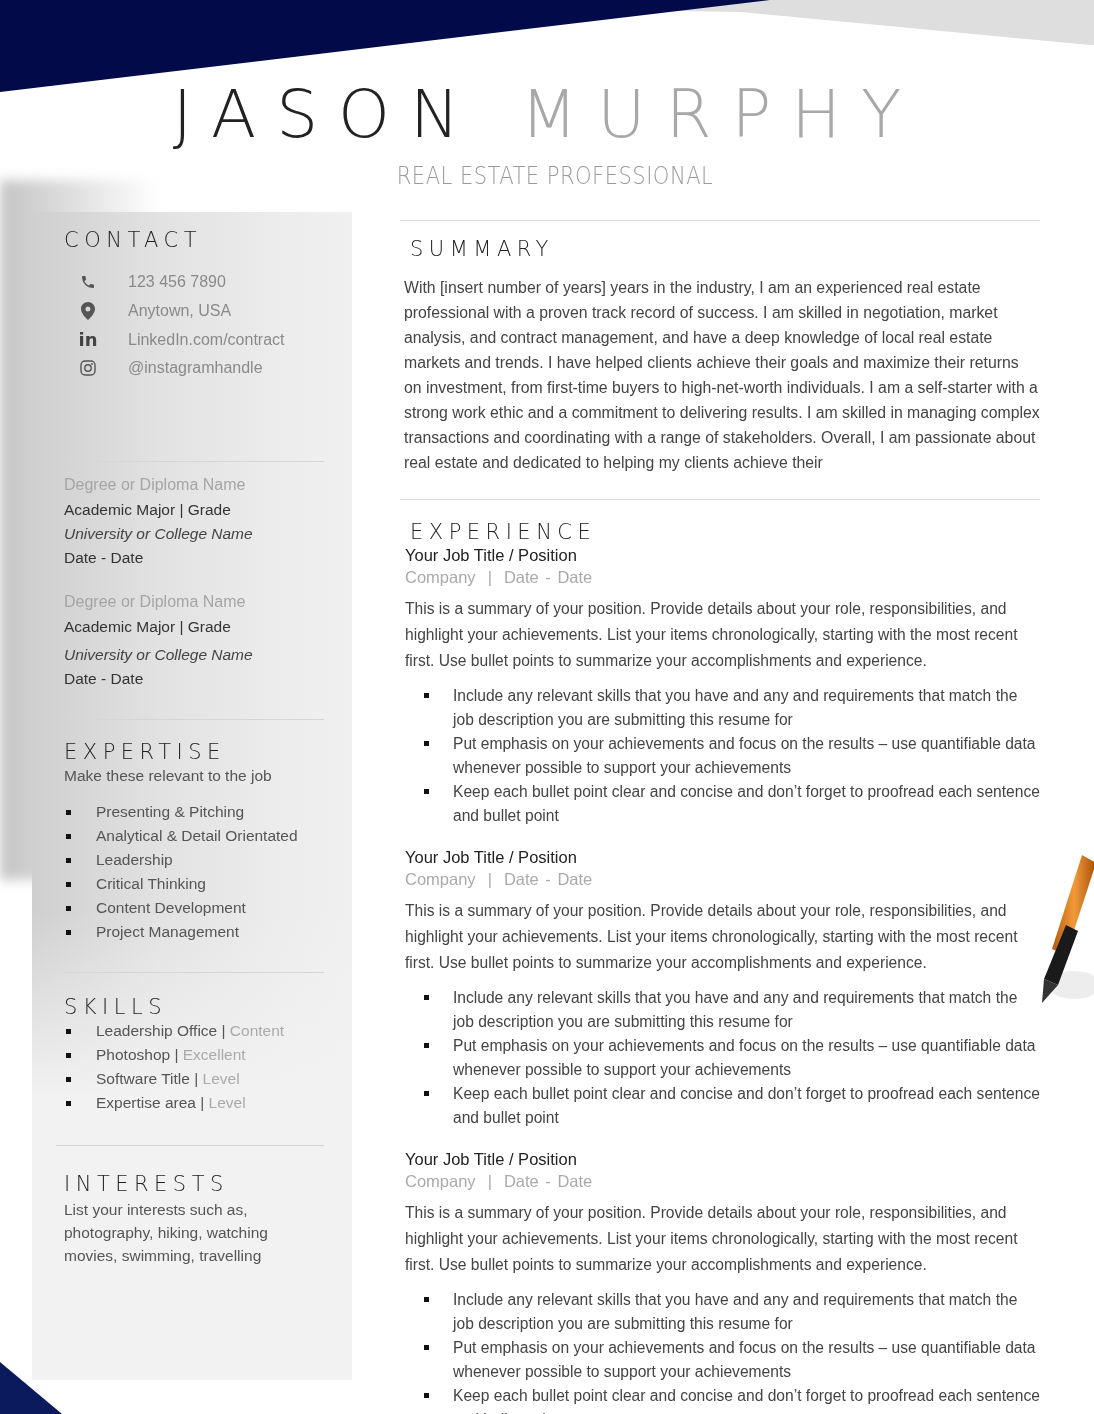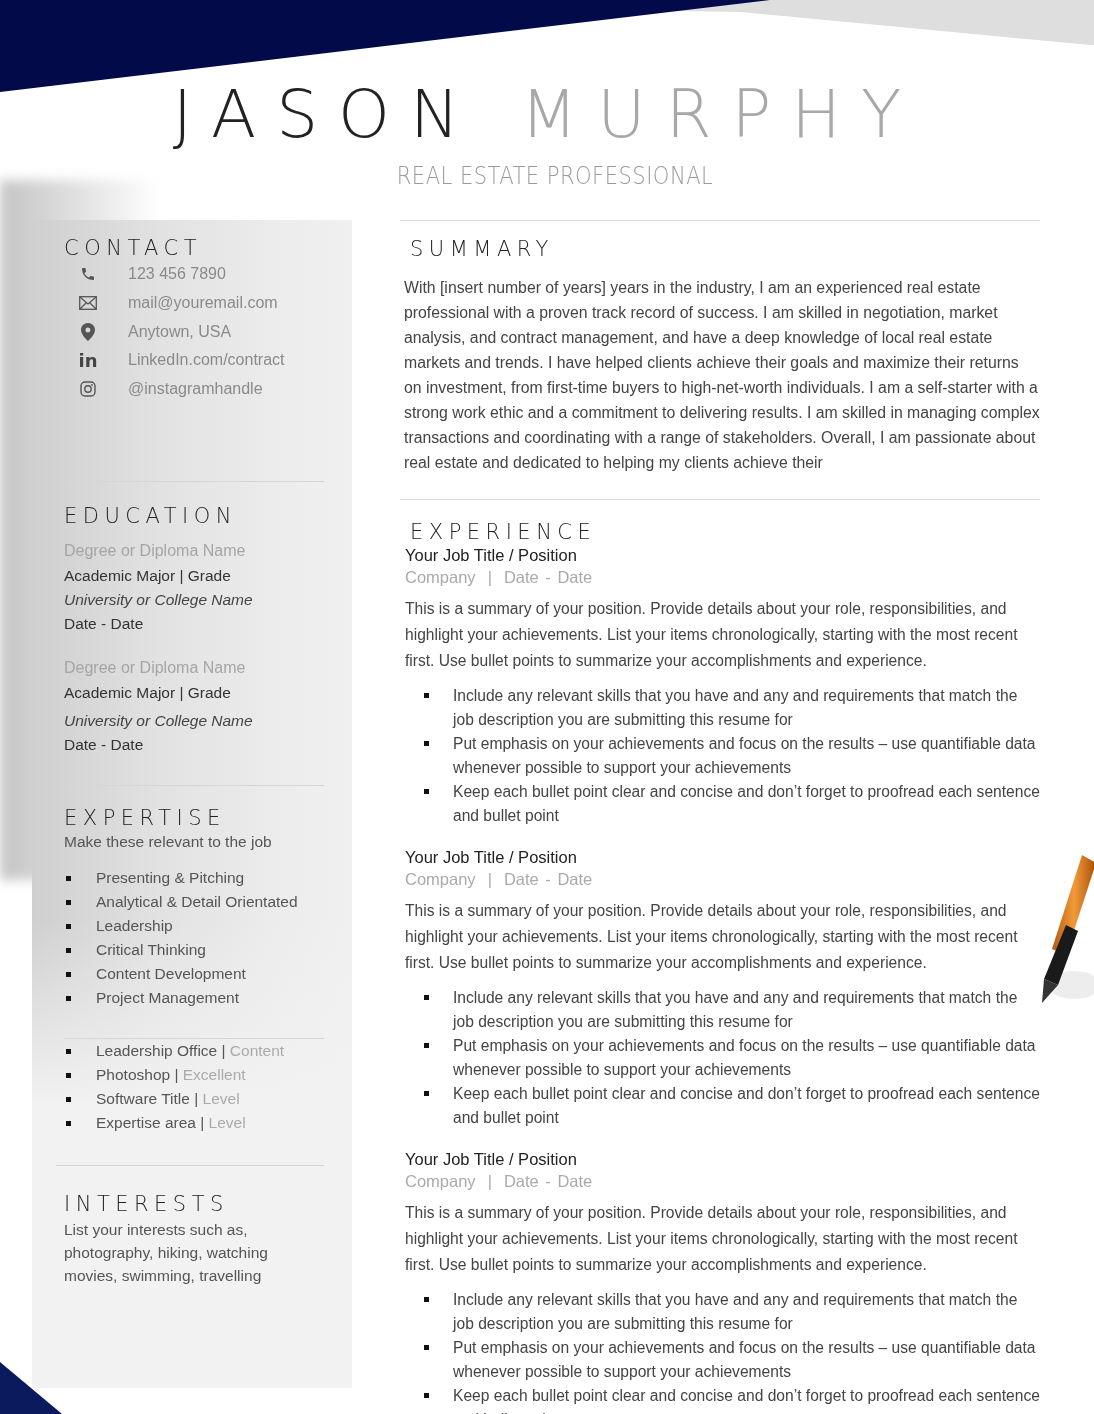--- a/index.html
+++ b/index.html
@@ -23,36 +23,36 @@
   .name .first { color: #222; font-weight: 200; }
   .name .last { color: #a8a8a8; font-weight: 200; }
   .title {
     position: absolute; left: 0; top: 162px; width: 1110px; text-align: center;
     font-size: 24px; color: #9a9a9a; letter-spacing: 0.5px;
     font-family: "DejaVu Sans", sans-serif; font-weight: 300;
     transform: scaleX(0.88);
   }
 
   .sidebar {
-    position: absolute; left: 32px; top: 220px; width: 320px; height: 1168px;
+    position: absolute; left: 32px; top: 212px; width: 320px; height: 1168px;
     background: linear-gradient(90deg, #cfcfcf 0%, #e2e2e2 40%, #ededed 80%, #f0f0f0 100%);
   }
   .sidebar::after {
     content: ""; position: absolute; left: 0; top: 700px; width: 320px; height: 468px;
     background: linear-gradient(180deg, rgba(240,240,240,0) 0%, #f2f2f2 40%);
   }
   .side-inner { position: absolute; left: 32px; top: 0; width: 260px; z-index: 2; }
 
   .sec-head {
     font-family: "DejaVu Sans", sans-serif; font-size: 21px; letter-spacing: 5.5px;
     color: #222; font-weight: 300;
   }
   .divider { height: 1px; background: #d6d6d6; }
 
-  .contact-list { list-style: none; }
+  .contact-list { list-style: none; margin-top: 16px; }
   .contact-list li { display: flex; align-items: center; height: 28.7px; }
   .contact-list .ic { width: 24px; margin-left: 12px; margin-right: 28px; display: flex; justify-content: center; color: #555; }
   .contact-list .txt { font-size: 16px; color: #8a8a8a; }
 
   .edu-block { margin-top: 2px; }
   .edu-degree { font-size: 16px; color: #a5a5a5; line-height: 23px; margin-top: 11px; }
   .edu-major { font-size: 15.5px; color: #333; line-height: 24px; margin-top: 2px; }
   .edu-uni { font-size: 15.5px; color: #444; font-style: italic; line-height: 24px; }
   .edu-date { font-size: 15.5px; color: #333; line-height: 24px; }
 
@@ -118,29 +118,20 @@
       <li>
         <span class="ic">
           <svg width="16" height="16" viewBox="0 0 24 24">
               <path d="M6.6 10.8c1.4 2.8 3.8 5.1 6.6 6.6l2.2-2.2c.3-.3.7-.4 1-.2 1.1.4 2.3.6 3.6.6.6 0 1 .4 1 1V20c0 .6-.4 1-1 1C10.6 21 3 13.4 3 4c0-.6.4-1 1-1h3.5c.6 0 1 .4 1 1 0 1.3.2 2.5.6 3.6.1.3 0 .7-.2 1l-2.3 2.2z" fill="#555"></path>
             </svg>
         </span>
         <span class="txt">123 456 7890</span>
       </li>
       <li>
         <span class="ic">
-          <svg width="18" height="14" viewBox="0 0 18 14">
-              <rect x="0.7" y="0.7" width="16.6" height="12.6" fill="none" stroke="#555" stroke-width="1.3"></rect>
-              <path d="M1 1l8 7 8-7M1 13l6-6M17 13l-6-6" fill="none" stroke="#555" stroke-width="1.2"></path>
-            </svg>
-        </span>
-        <span class="txt">mail@youremail.com</span>
-      </li>
-      <li>
-        <span class="ic">
           <svg width="14" height="18" viewBox="0 0 14 18">
               <path d="M7 0C3.1 0 0 3.1 0 7c0 5 7 11 7 11s7-6 7-11c0-3.9-3.1-7-7-7zm0 9.5A2.5 2.5 0 1 1 7 4.5a2.5 2.5 0 0 1 0 5z" fill="#555"></path>
             </svg>
         </span>
         <span class="txt">Anytown, USA</span>
       </li>
       <li>
         <span class="ic" style="font-weight:bold;font-size:18px;color:#444;font-family:'DejaVu Sans',sans-serif;">in</span>
         <span class="txt">LinkedIn.com/contract</span>
       </li>
@@ -151,21 +142,20 @@
               <circle cx="8" cy="8" r="3.2" fill="none" stroke="#555" stroke-width="1.4"></circle>
               <circle cx="12" cy="4" r="0.9" fill="#555"></circle>
             </svg>
         </span>
         <span class="txt">@instagramhandle</span>
       </li>
     </ul>
 
     <div class="divider" style="margin-top:78px;"></div>
 
-    <div class="sec-head" style="margin-top:22px;">EDUCATION</div>
     <div class="edu-block">
       <div class="edu-degree">Degree or Diploma Name</div>
       <div class="edu-major">Academic Major | Grade</div>
       <div class="edu-uni">University or College Name</div>
       <div class="edu-date">Date - Date</div>
     </div>
     <div class="edu-block" style="margin-top:20px;">
       <div class="edu-degree">Degree or Diploma Name</div>
       <div class="edu-major">Academic Major | Grade</div>
       <div class="edu-uni" style="margin-top:4px;">University or College Name</div>
@@ -180,20 +170,21 @@
       <li>Presenting &amp; Pitching</li>
       <li>Analytical &amp; Detail Orientated</li>
       <li>Leadership</li>
       <li>Critical Thinking</li>
       <li>Content Development</li>
       <li>Project Management</li>
     </ul>
 
     <div class="divider" style="margin-top:28px;"></div>
 
+    <div class="sec-head" style="margin-top:22px;">SKILLS</div>
     <ul class="bullets">
       <li><span>Leadership Office</span><span> | </span><span class="skill-level">Content</span></li>
       <li><span>Photoshop</span><span> | </span><span class="skill-level">Excellent</span></li>
       <li><span>Software Title</span><span> | </span><span class="skill-level">Level</span></li>
       <li><span>Expertise area</span><span> | </span><span class="skill-level">Level</span></li>
     </ul>
 
     <div class="divider" style="margin-top:30px;margin-left:-8px;"></div>
 
     <div class="sec-head" style="margin-top:26px;">INTERESTS</div>

